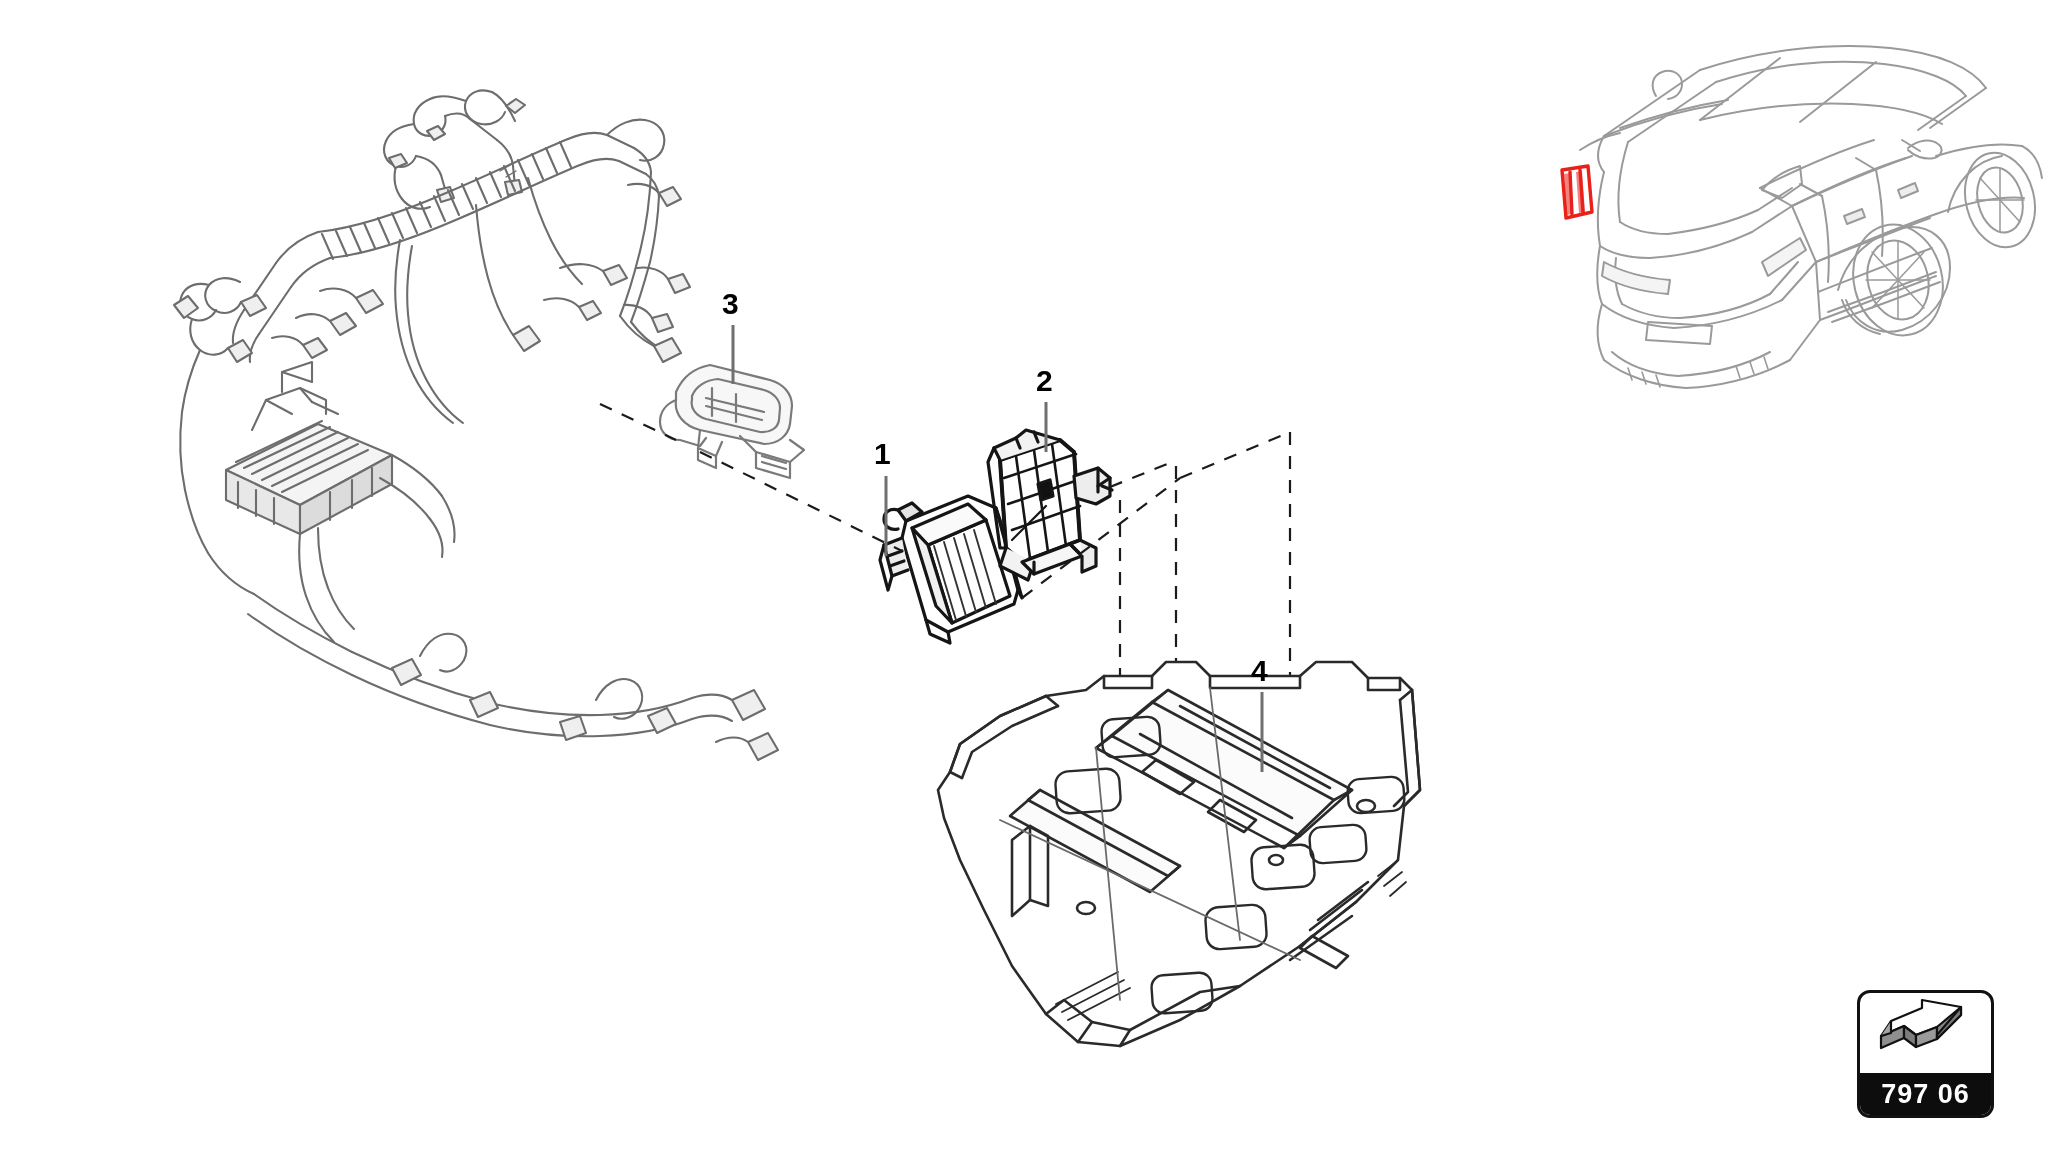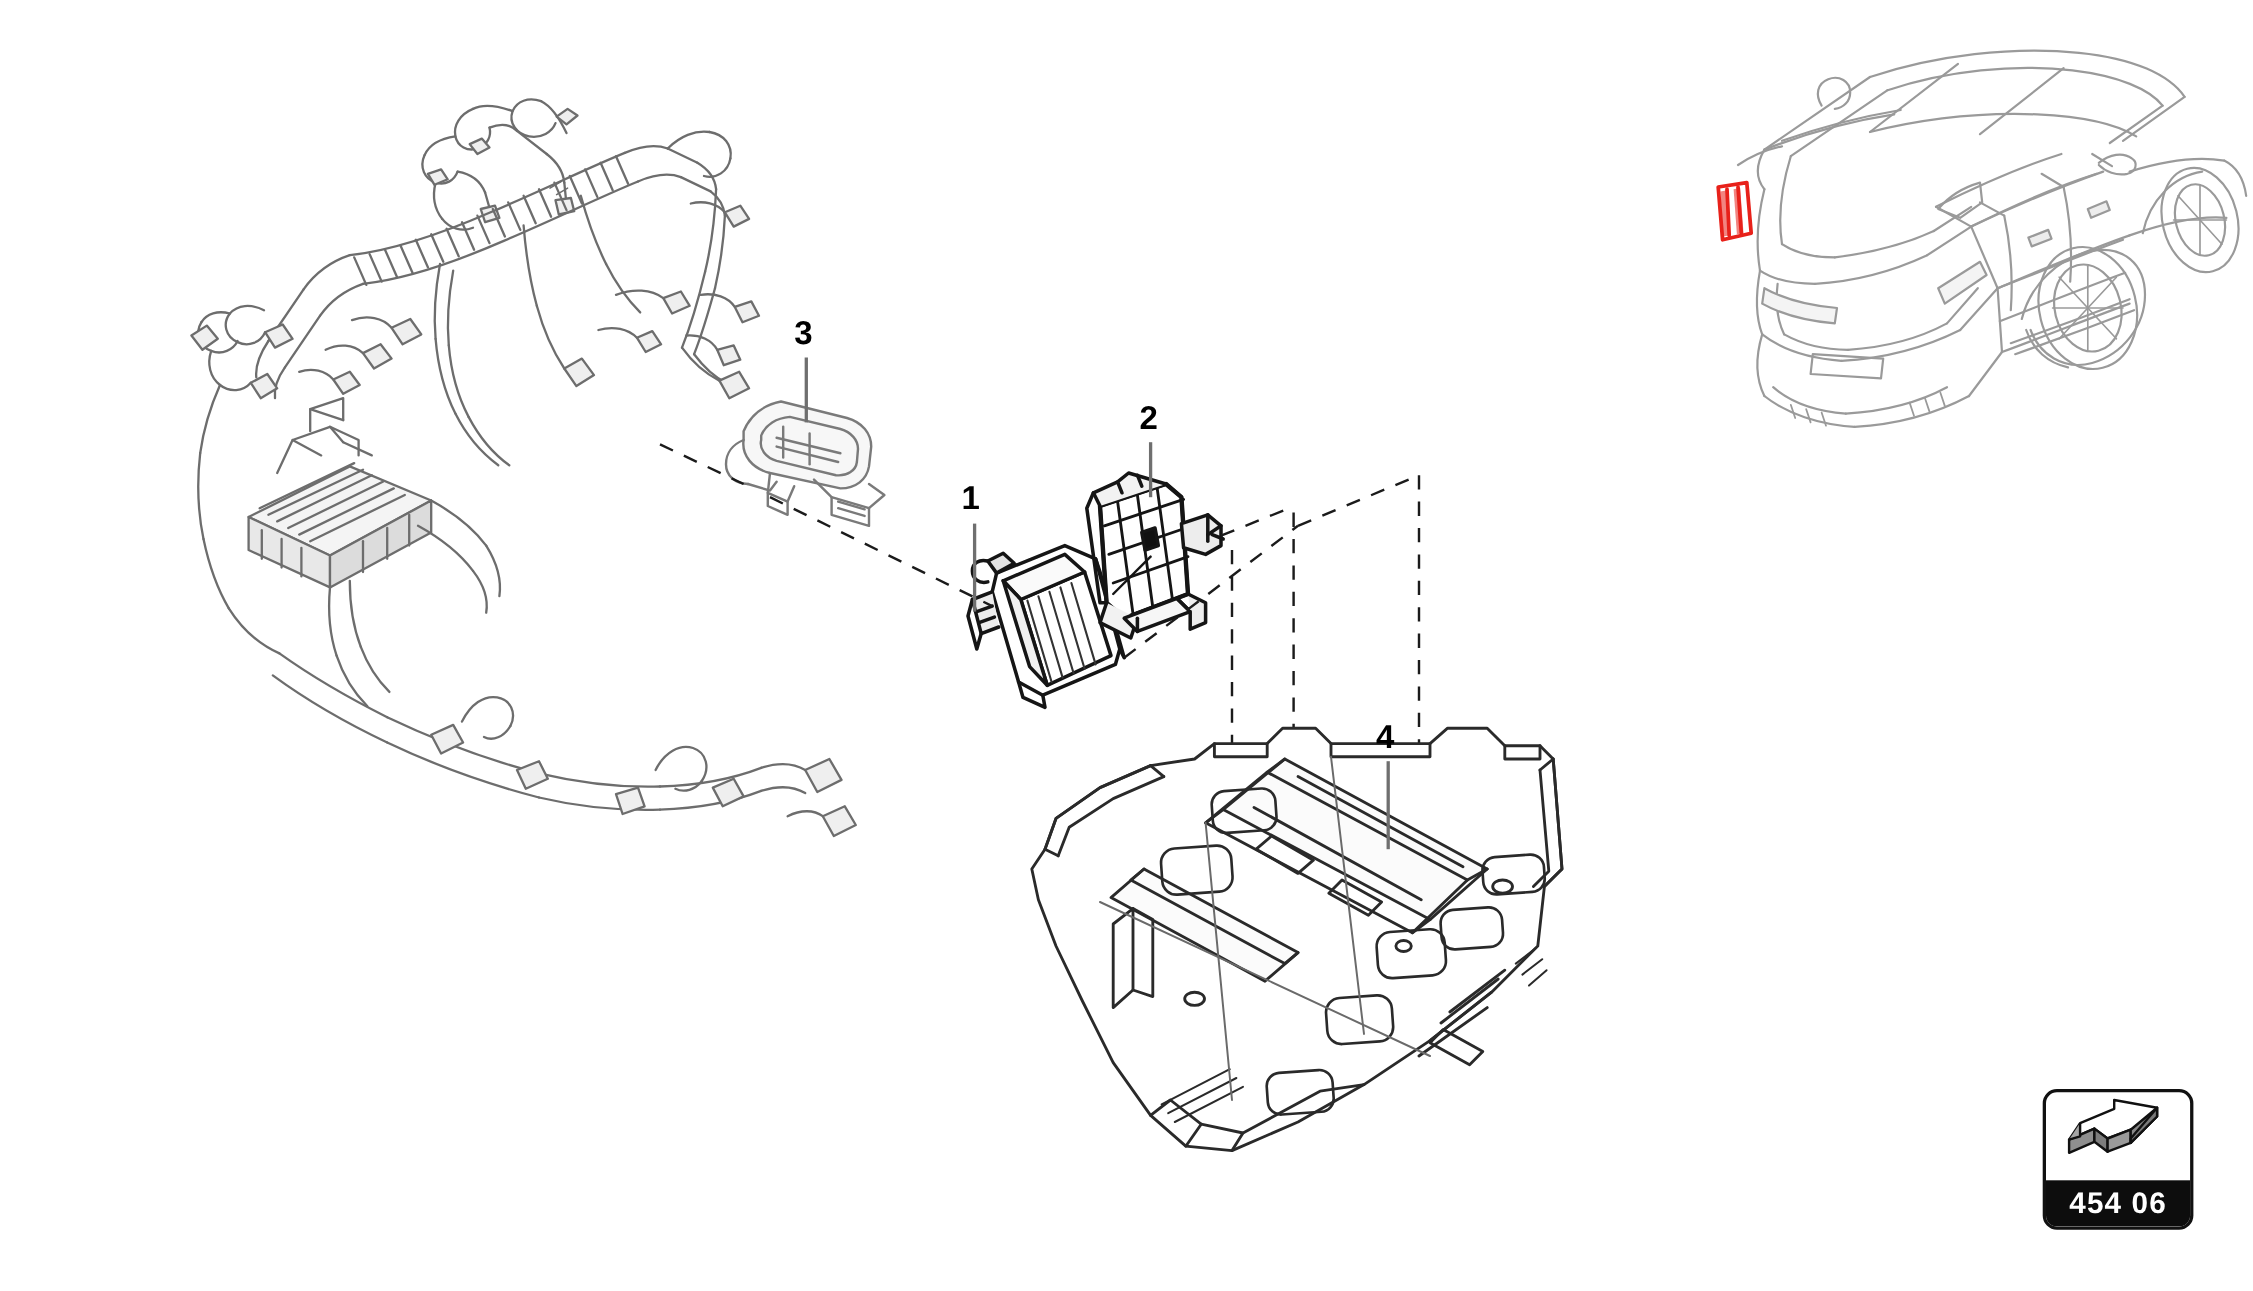--- a/index.html
+++ b/index.html
@@ -587,17 +587,17 @@
 
       <path d="M21 43 L 44 33 L 44 45 L 21 55 Z" fill="#8f8f8f" stroke="#111" stroke-width="2.2" stroke-linejoin="round"></path>
       <path d="M44 33 L 56 42 L 56 54 L 44 45 Z" fill="#7d7d7d" stroke="#111" stroke-width="2.2" stroke-linejoin="round"></path>
       <path d="M56 42 L 77 34 L 77 46 L 56 54 Z" fill="#9a9a9a" stroke="#111" stroke-width="2.2" stroke-linejoin="round"></path>
       <path d="M77 34 L 77 46 L 101 22 L 101 14 Z" fill="#888888" stroke="#111" stroke-width="2.2" stroke-linejoin="round"></path>
       <path d="M101 14 L 101 22 L 77 46 L 77 42 Z" fill="#7a7a7a" stroke="#111" stroke-width="2.2" stroke-linejoin="round"></path>
 
       <path d="M31 28 L 31 40 L 21 43" fill="#a5a5a5" stroke="#111" stroke-width="2.2" stroke-linejoin="round"></path>
     </svg>
     <div class="badge-bar">
-      <span class="badge-code">454 06</span>
+      <span class="badge-code">797 06</span>
     </div>
   </div>
 
 </div>
 
 </body></html>

